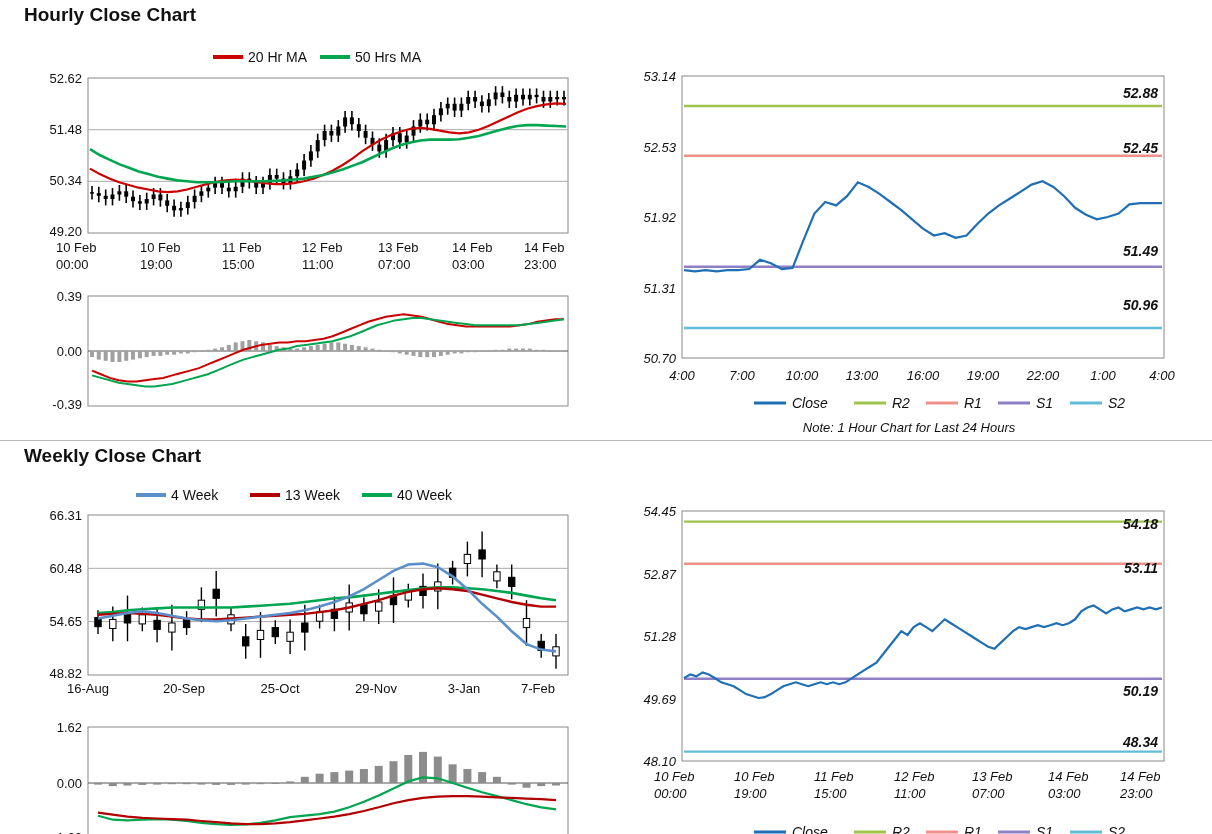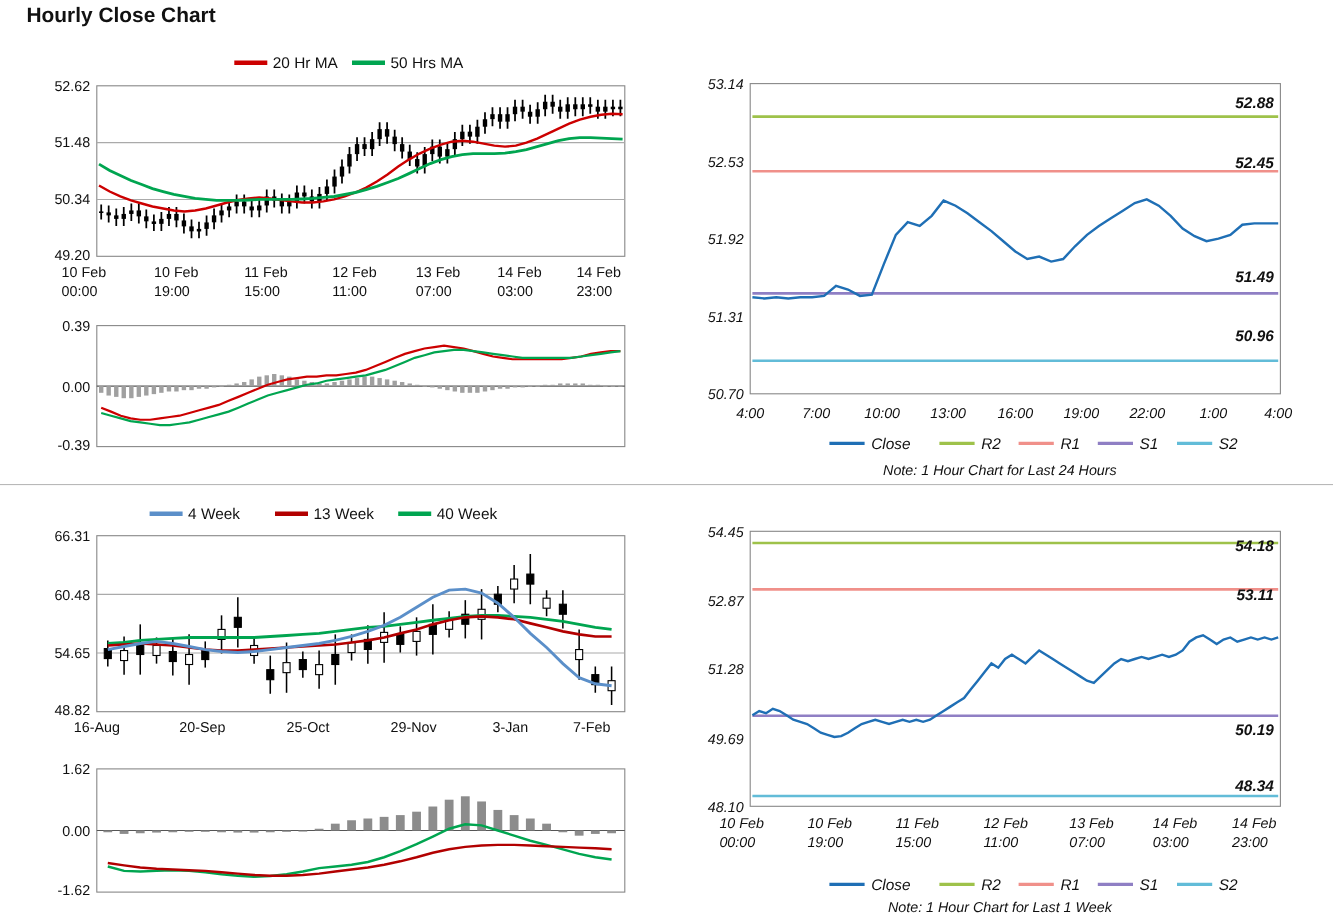--- a/index.html
+++ b/index.html
@@ -365,20 +365,21 @@
       <svg width="606" height="22" viewBox="0 0 606 22">
         <text class="note" x="303" y="14" text-anchor="middle">Note: 1 Hour Chart for Last 24 Hours</text>
       </svg>
     </div>
   </div>
 </div>
 
 <hr class="hr">
 
 <div class="panel">
+  <div class="section-title">Weekly Close Chart</div>
 
   <div class="row">
 
     <div class="col-left">
       <svg width="606" height="390" viewBox="0 0 606 390">
         <g>
           <line x1="136" y1="26" x2="166" y2="26" stroke="#5b8fc9" stroke-width="4"></line>
           <text class="legend-lbl" x="171" y="31">4 Week</text>
           <line x1="250" y1="26" x2="280" y2="26" stroke="#b20000" stroke-width="4"></line>
           <text class="legend-lbl" x="285" y="31">13 Week</text>

